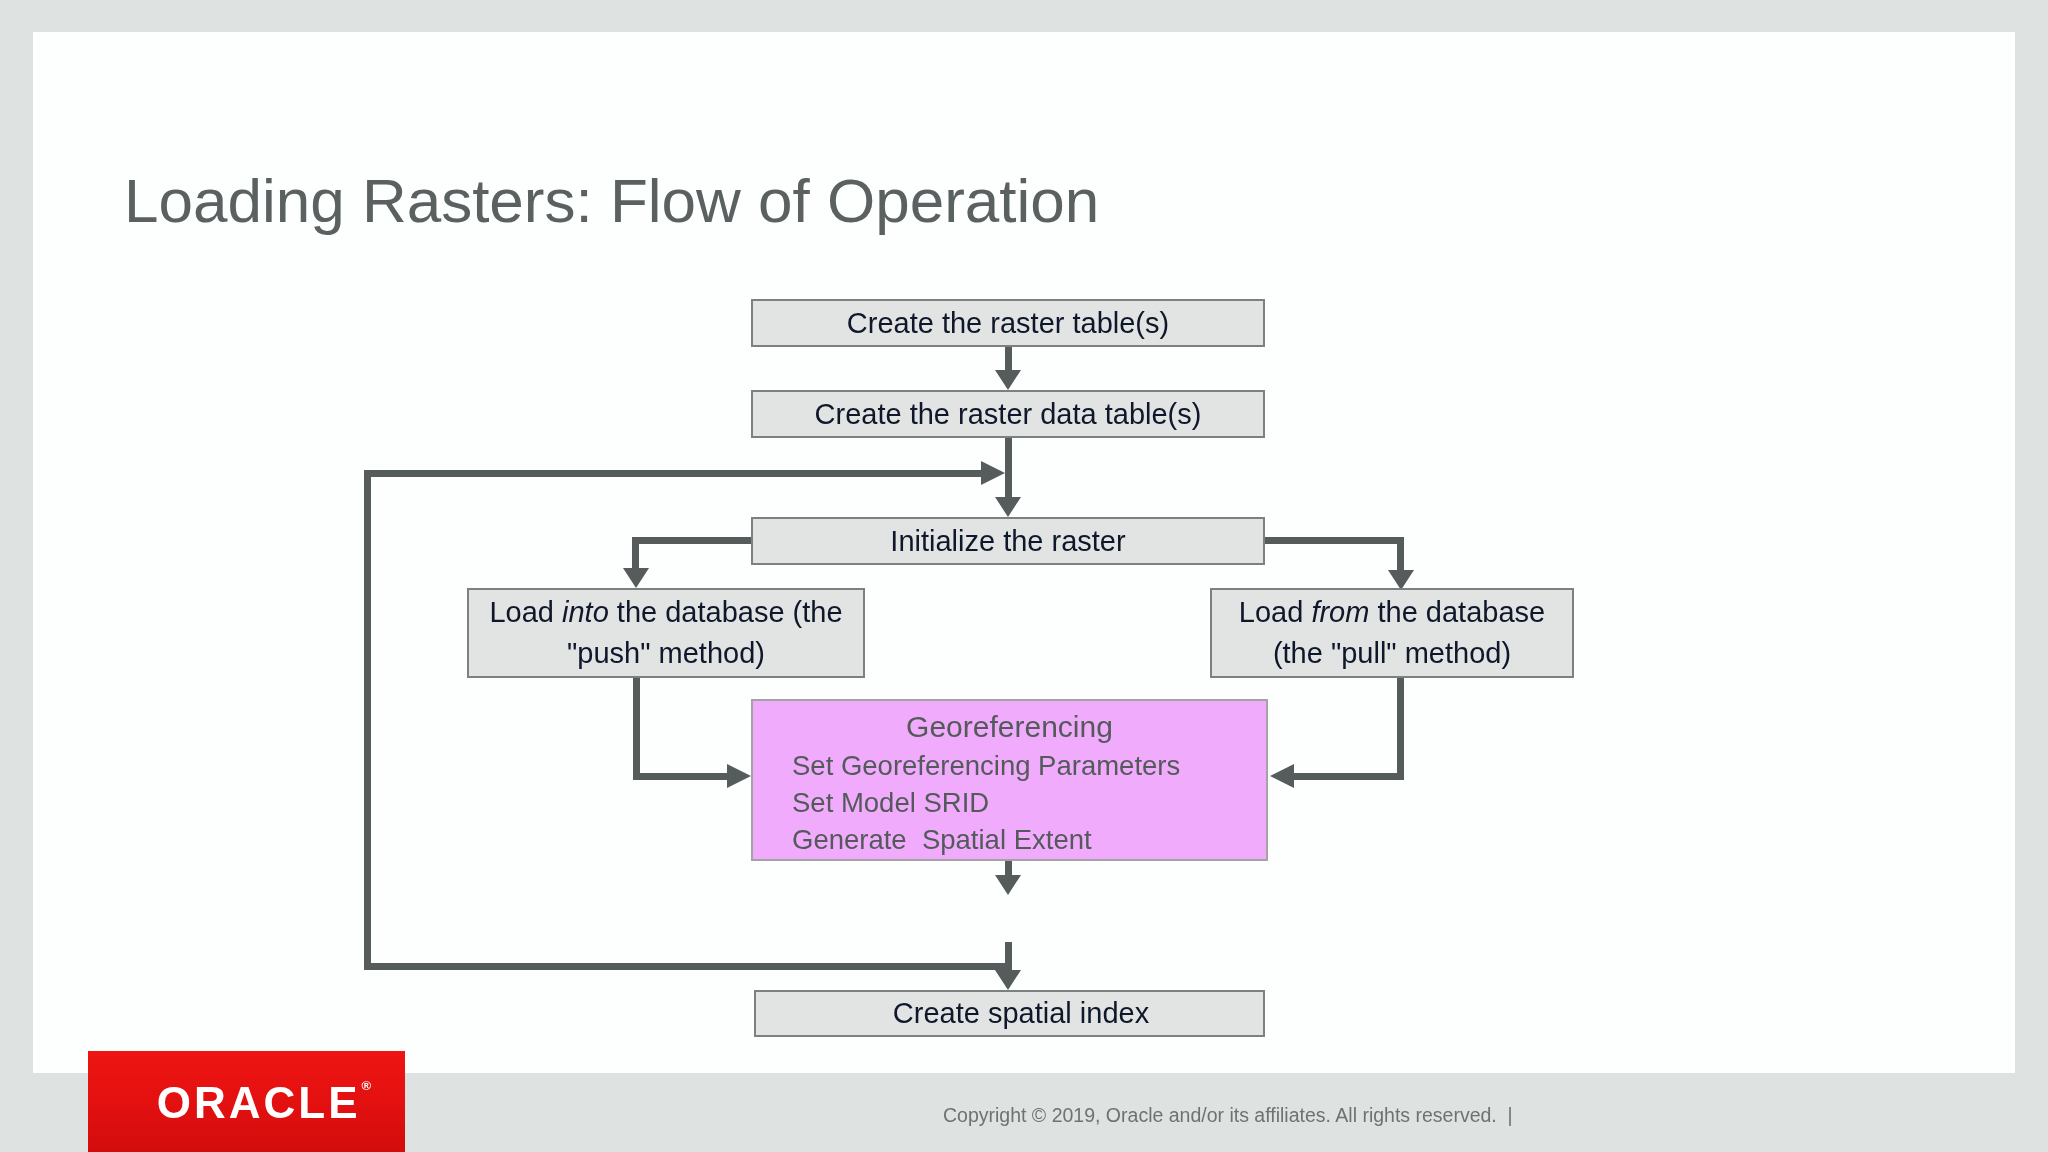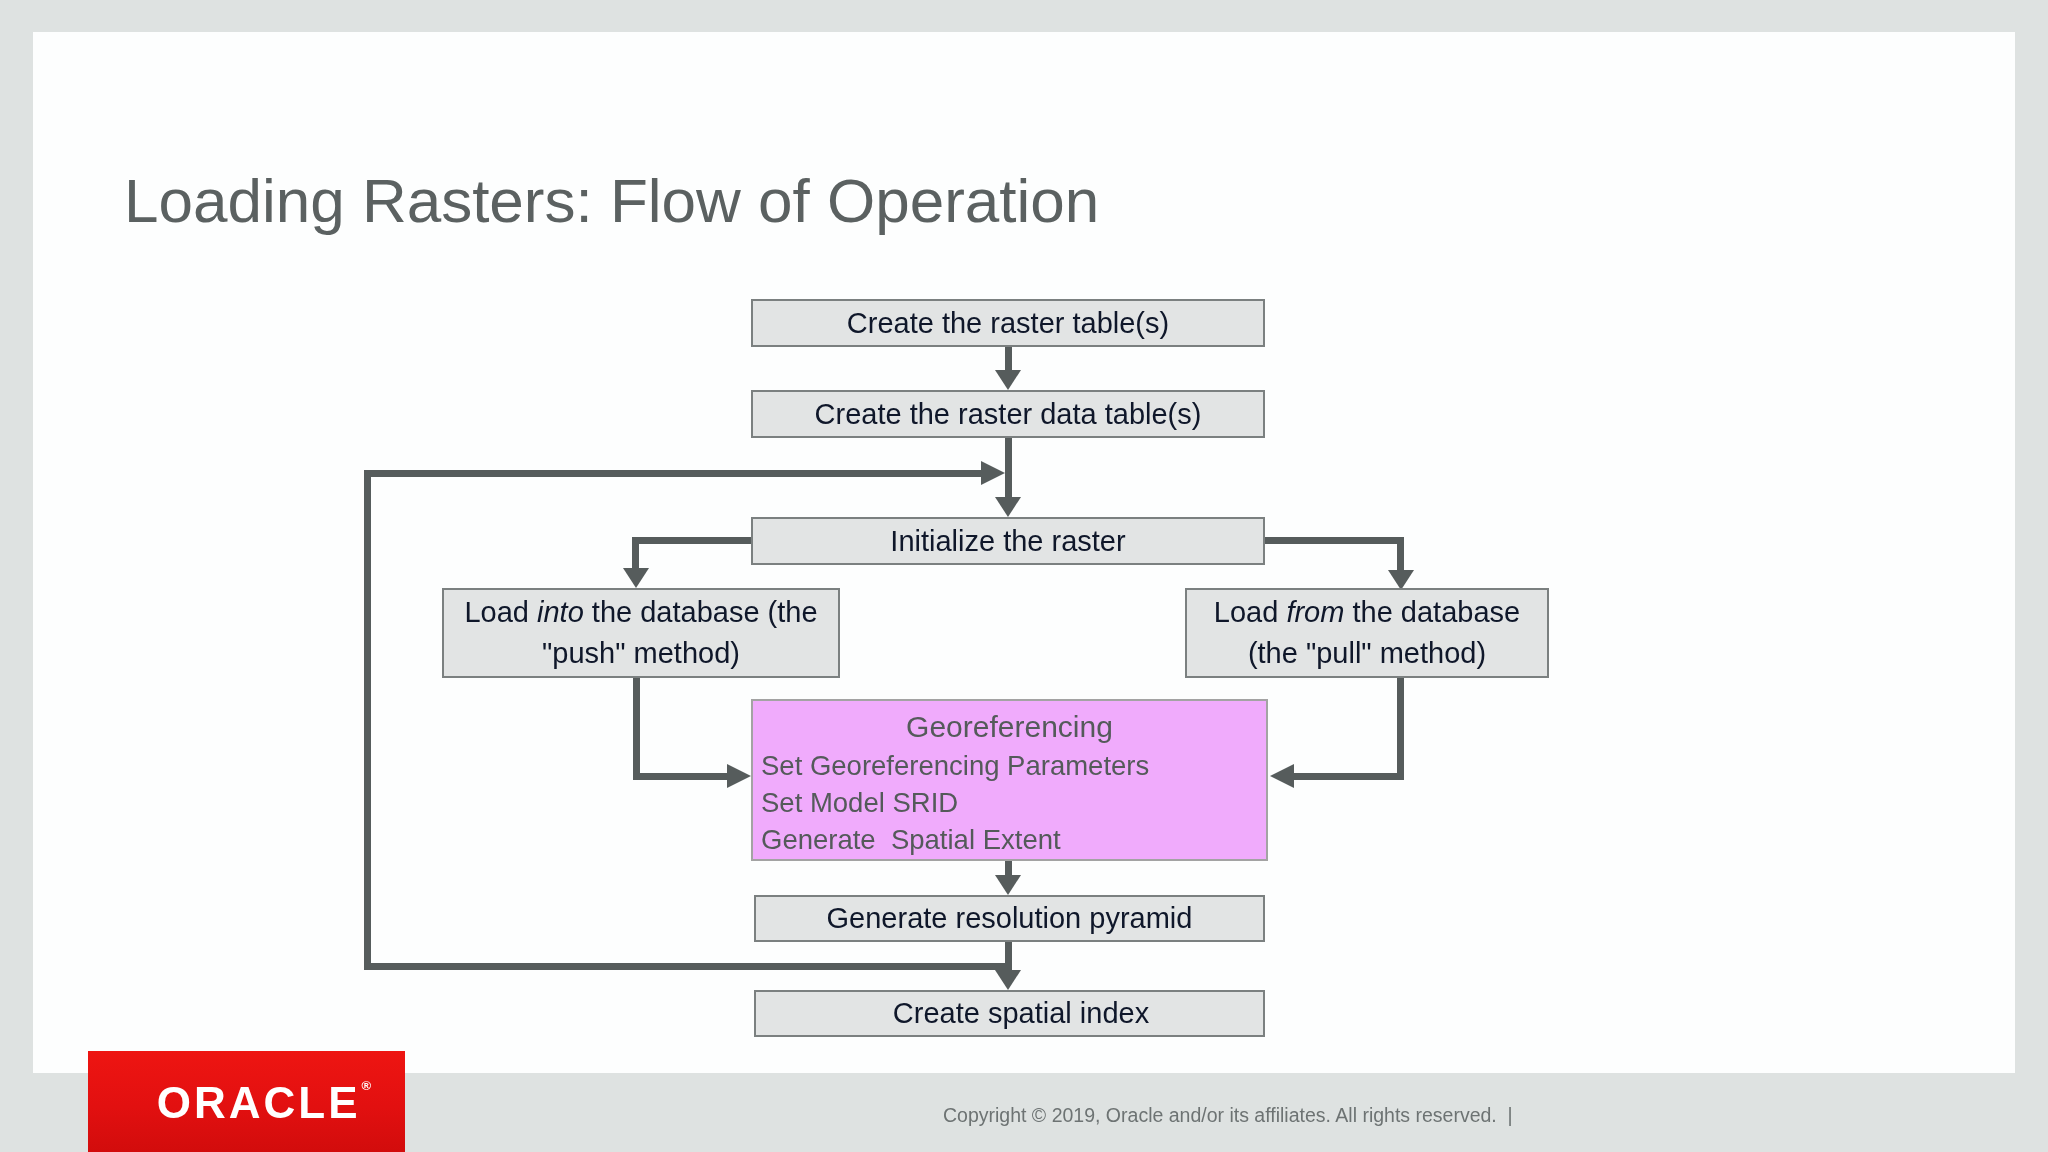--- a/index.html
+++ b/index.html
@@ -17,28 +17,28 @@
     font-size:62px;font-weight:400;color:#5b6161;letter-spacing:0;
     white-space:nowrap;
   }
   
   .box{
     position:absolute;box-sizing:border-box;
     background:#e2e4e4;border:2px solid #7b8080;
     color:#0f172a;font-size:29px;text-align:center;
     display:flex;align-items:center;justify-content:center;
   }
-  .box.two-line{line-height:1.42;padding:12px 20px;}
+  .box.two-line{line-height:1.42;padding:12px 20px;margin-left:25px;}
   .box-geo{
     position:absolute;box-sizing:border-box;
     background:#f0abfc;border:2px solid #a3a3a3;
     color:#545a5a;text-align:left;
   }
   .geo-title{font-size:30px;text-align:center;margin-top:6px;line-height:40px;}
-  .geo-item{font-size:27.5px;padding-left:8px;line-height:37px;white-space:pre-wrap;}
+  .geo-item{font-size:27.5px;padding-left:8px;line-height:37px;white-space:pre-wrap;margin-left:31px;}
   
   .line{position:absolute;background:#565c5c;}
   .arrow-down{position:absolute;width:0;height:0;
     border-left:13px solid transparent;border-right:13px solid transparent;
     border-top:20px solid #565c5c;}
   .arrow-right{position:absolute;width:0;height:0;
     border-top:12px solid transparent;border-bottom:12px solid transparent;
     border-left:24px solid #565c5c;}
   .arrow-left{position:absolute;width:0;height:0;
     border-top:12px solid transparent;border-bottom:12px solid transparent;
@@ -128,23 +128,20 @@
       <span><span>Load </span><em class="flow-em">from</em><span> the database (the "pull" method)</span></span>
     </div>
 
     <div class="box-geo" style="left:718px;top:667px;width:517px;height:162px;">
       <div class="geo-title">Georeferencing</div>
       <div class="geo-item">Set Georeferencing Parameters</div>
       <div class="geo-item">Set Model SRID</div>
       <div class="geo-item">Generate  Spatial Extent</div>
     </div>
 
-    <div class="box" style="left:721px;top:863px;width:511px;height:47px;">
-      <span>Generate resolution pyramid</span>
-    </div>
 
     <div class="box" style="left:721px;top:958px;width:511px;height:47px;padding-left:23px;">
       <span>Create spatial index</span>
     </div>
 
   </div>
 
   <div class="oracle-logo">
     <span class="wordmark"><span>ORACLE</span><sup>®</sup></span>
   </div>

